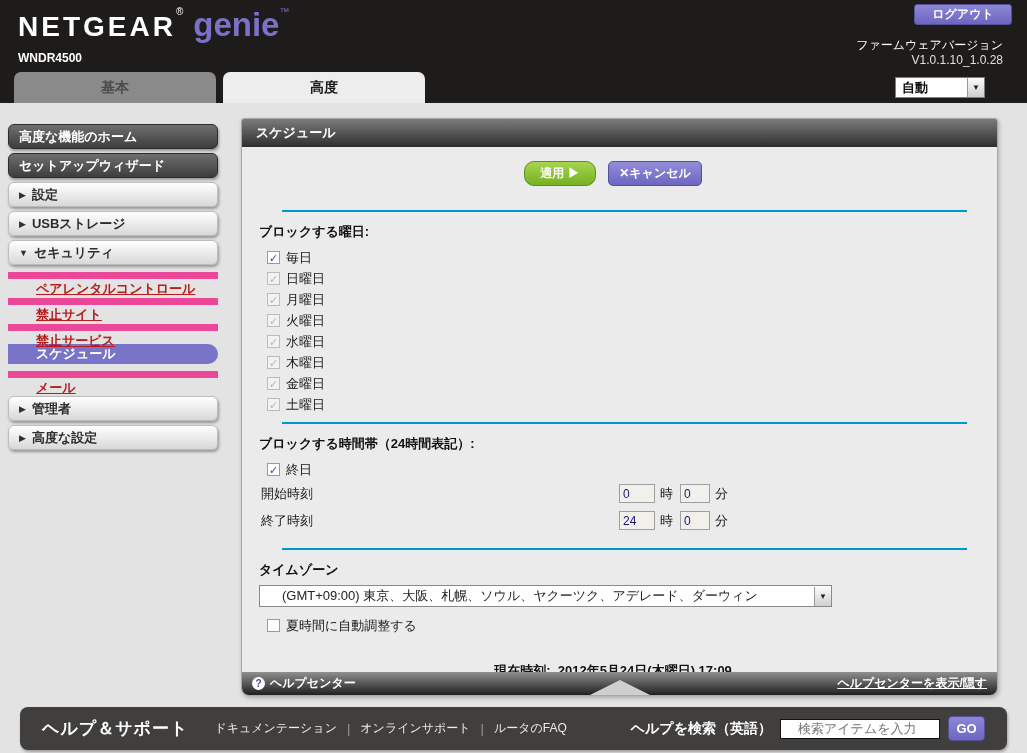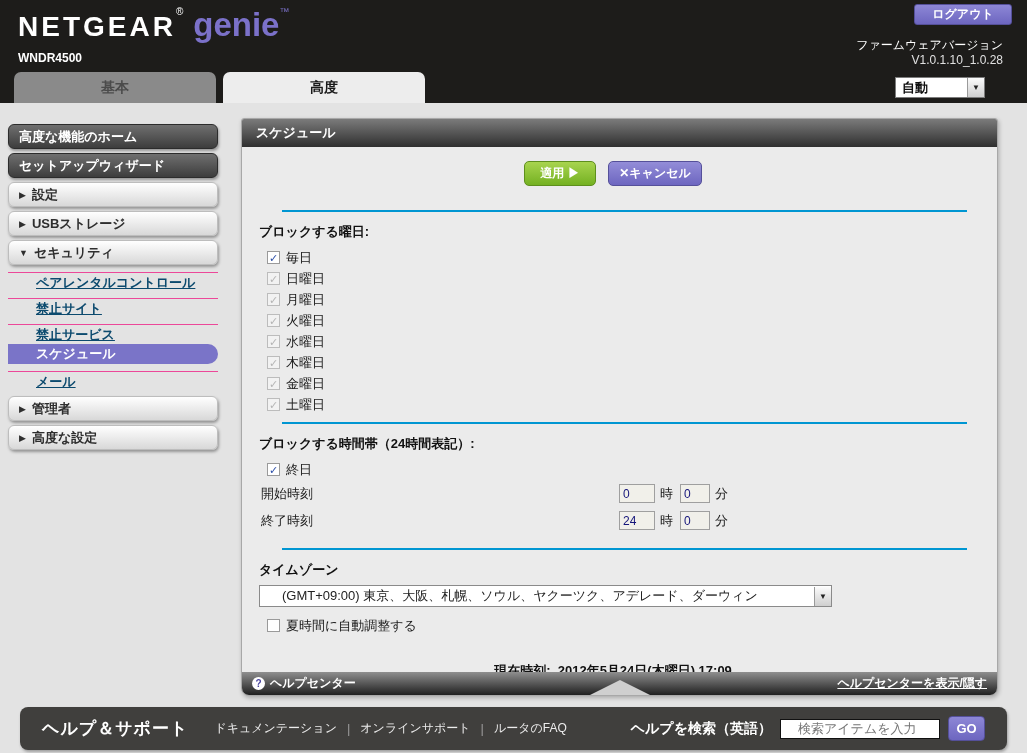--- a/index.html
+++ b/index.html
@@ -39,35 +39,35 @@
   .sbtn {
     height:25px; margin-bottom:4px; border-radius:6px; display:flex; align-items:center;
     padding:0 10px; font-size:13px; font-weight:bold; cursor:pointer;
     box-shadow:1px 2px 3px rgba(0,0,0,0.35);
   }
   .sbtn.dark { background:linear-gradient(#6f6f6f,#3d3d3d); color:#fff; border:1px solid #2c2c2c; }
   .sbtn.light { background:linear-gradient(#ffffff,#d8d8d8); color:#2e2e2e; border:1px solid #bdbdbd; }
   .sbtn .arrow { font-size:9px; margin-right:6px; color:#2e2e2e; }
   .submenu { margin:1px 0 6px 0; }
   .sub-item { display:block; height:19px; line-height:19px; padding-left:28px; font-size:13px; font-weight:bold;
-    color:#0c4a6e; text-decoration:underline; border-top:1px solid #ec4899; cursor:pointer;margin-top:7px; }
+    color:#b91c1c; text-decoration:underline; border-top:7px solid #ec4899; cursor:pointer;margin-top:7px; }
   .sub-item.selected {
     background:#7a74c8; color:#fff; text-decoration:none; border-top:none; height:20px; line-height:20px;
     border-radius:0 11px 11px 0; margin:1px 0;
   }
   
   .panel { position:absolute; left:241px; top:118px; width:757px; height:578px;
     background:#ebebeb; border:1px solid #a8a8a8; border-radius:3px 3px 8px 8px;
     box-shadow:1px 2px 4px rgba(0,0,0,0.25); }
   .panel-titlebar { height:28px; line-height:28px; background:linear-gradient(#7b7b7b,#2f2f2f);
     color:#fff; font-size:13px; font-weight:bold; padding-left:14px; border-radius:2px 2px 0 0; }
   .panel-body { position:relative; padding:14px 30px 0 17px; }
   .action-row { display:flex; justify-content:center; gap:12px; margin-bottom:24px; }
   .apply-btn {
-    width:72px; height:25px; border:1px solid #5e8f1d; border-radius:5px; cursor:pointer;
+    width:72px; height:25px; border:1px solid #5e8f1d; border-radius:10px; cursor:pointer;
     background:linear-gradient(#a8d44e,#74b122); color:#fff; font-size:12px; font-weight:bold;
   }
   .cancel-btn {
     width:94px; height:25px; border:1px solid #55509a; border-radius:5px; cursor:pointer;
     background:linear-gradient(#938dd8,#6d66c0); color:#fff; font-size:12px; font-weight:bold;
   }
   .blue-hr { border:none; border-top:2px solid #0096d2; margin-left:23px; }
   .section-label { font-size:13px; font-weight:bold; color:#111; margin:11px 0 6px 0; }
   .cb-row { display:flex; align-items:center; height:21px; margin-left:8px; cursor:pointer; }
   .cb { width:13px; height:13px; background:#fff; border:1px solid #9a9a9a; margin-right:6px;

